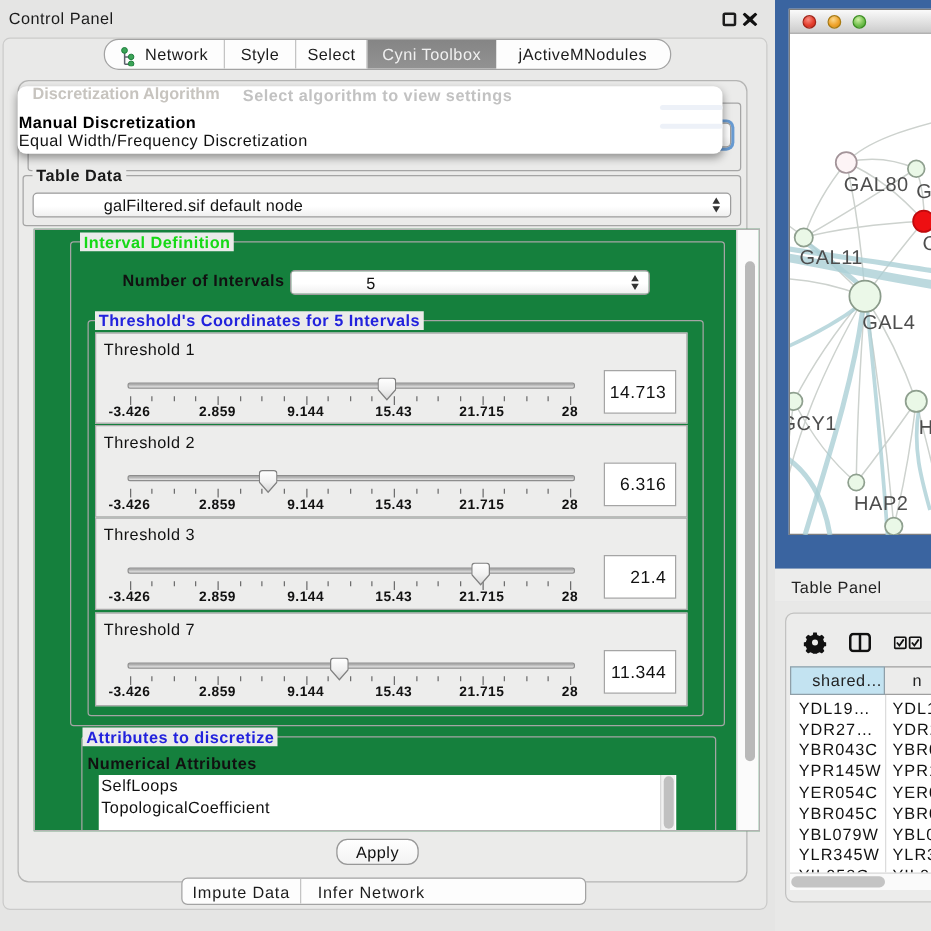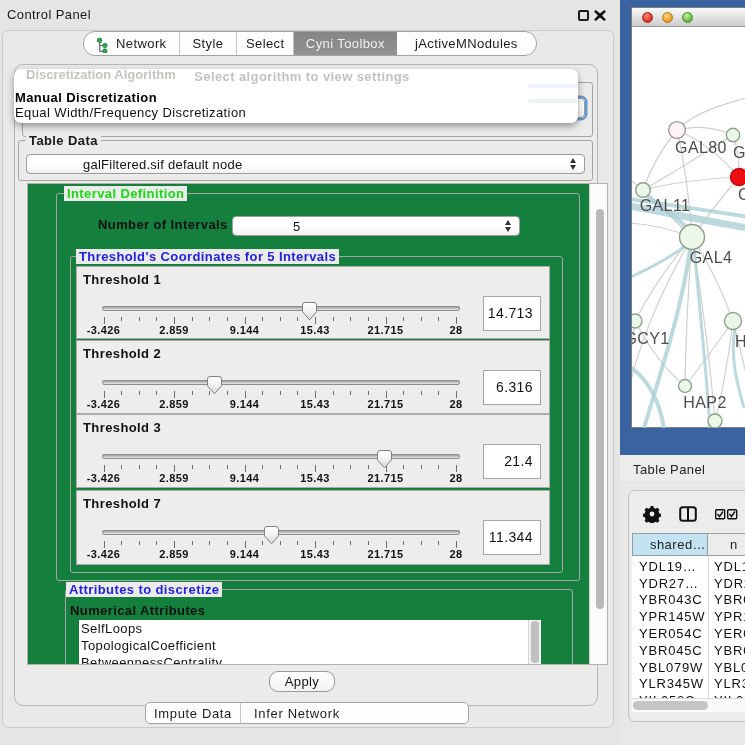--- a/index.html
+++ b/index.html
@@ -33,21 +33,21 @@
 .arrows:before { content:""; position:absolute; left:0; top:1px; border-left:3.5px solid transparent; border-right:3.5px solid transparent; border-bottom:5px solid #333; }
 .arrows:after { content:""; position:absolute; left:0; bottom:1px; border-left:3.5px solid transparent; border-right:3.5px solid transparent; border-top:5px solid #333; }
 
 
 #scrollp { position:absolute; left:15px; top:183px; width:581px; height:482px; background:#15803d; border:1px solid #b2b2b1; overflow:hidden;margin-left:12px; }
 #vsb { position:absolute; left:561px; top:0; width:19px; height:480px; background:#fbfbfb; border-left:1px solid #d0d0d0; }
 #vsbthumb { position:absolute; left:6px; top:25px; width:8px; height:400px; background:#b9b9b9; border-radius:4px; }
 
 
 .tpanel { position:absolute; left:48px; width:474px; background:#ededec; border:1px solid #ababab; }
-.tlabel { position:absolute; left:6px; top:5px; font-size:13px; font-weight:bold; color:#111; }
+.tlabel { position:absolute; left:6px; top:5px; font-size:13px; font-weight:normal; color:#111; }
 .track { position:absolute; left:25px; top:39px; width:358px; height:5px; background:linear-gradient(#9f9f9f,#e8e8e8); border:1px solid #8d8d8d; border-radius:2px; }
 .tick  { position:absolute; top:50px; width:1px; height:4px; background:#6e6e6e; }
 .tickM { position:absolute; top:50px; width:1px; height:7px; background:#6e6e6e; }
 .ticklab { position:absolute; top:57px; transform:translateX(-50%); font-size:11px; font-weight:bold; color:#111; }
 .thumb { position:absolute; top:35px; }
 .vbox { position:absolute; left:406px; top:29px; width:58px; height:35px; background:#ffffff; border:1px solid #a5a5a5; font-size:14px; color:#111; text-align:right; line-height:33px; padding-right:7px; }
 
 
 #attrlist { position:absolute; left:51px; top:436px; width:462px; height:44px; background:#ffffff; overflow:hidden; font-size:13px; color:#111; }
 #attrlist div { padding-left:2px; height:17px; line-height:17px; }
@@ -286,21 +286,20 @@
         </svg>
 <div class="vbox">11.344</div>
 </div>
 
     <div class="group" style="left:37px;top:405px;width:508px;height:80px;"></div>
     <div class="glabel" style="left:38px;top:398px;color:#2222dd;">Attributes to discretize</div>
     <div style="position:absolute;left:42px;top:419px;font-size:13px;font-weight:bold;color:#111;">Numerical Attributes</div>
     <div id="attrlist">
       <div>SelfLoops</div>
       <div>TopologicalCoefficient</div>
-      <div>BetweennessCentrality</div>
     </div>
     <div id="listsb">
         <div id="listsbthumb"></div>
       </div>
 
     <div id="vsb">
         <div id="vsbthumb"></div>
       </div>
   </div>
 

